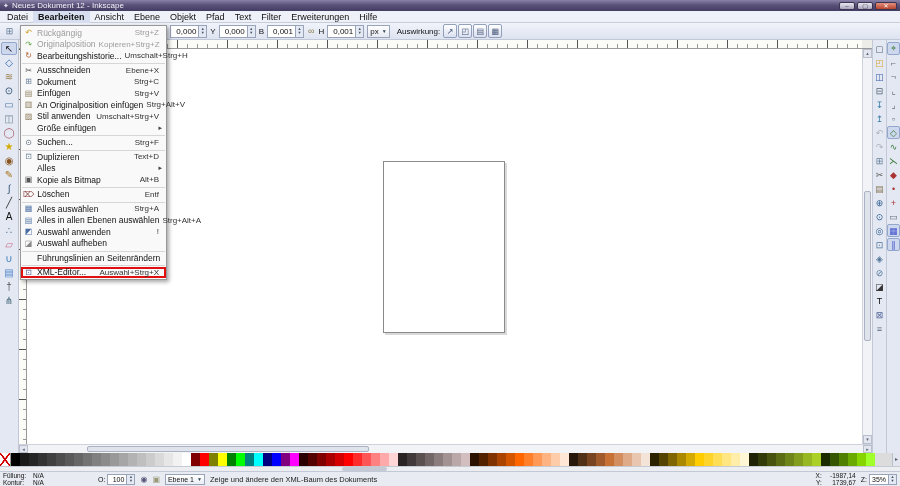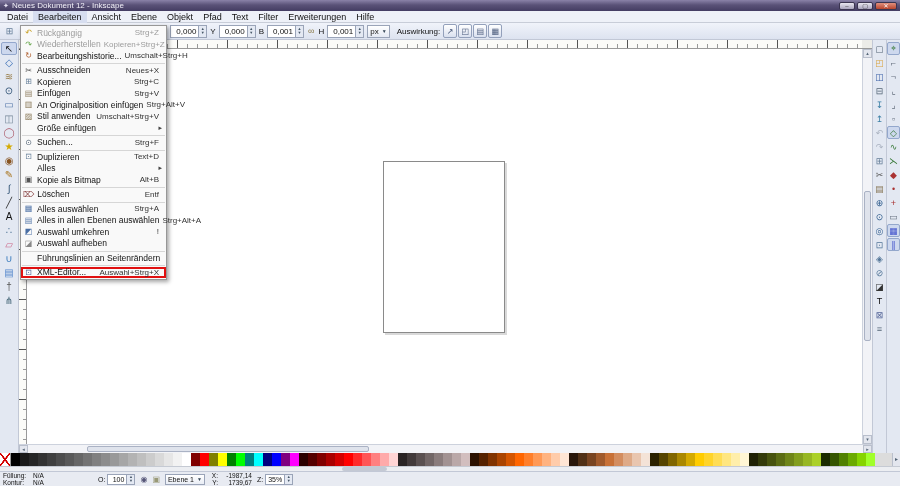--- a/index.html
+++ b/index.html
@@ -11,21 +11,21 @@
     display:flex; align-items:center; gap:3px; padding:0 3px; font-size:8px; }
   .titlebar .logo { font-size:7px; color:#e8e4f4; }
   .winbtns { margin-left:auto; display:flex; gap:2px; }
   .winbtn { width:16px; height:8px; border-radius:2px; border:1px solid #3a3450;
     background:linear-gradient(#e9e7f0,#a9a4bd); color:#333; font-size:6px; line-height:6px; text-align:center; }
   .winbtn.close { width:22px; background:linear-gradient(#e2907e,#b8442c); color:#fff; }
 
   
   .menubar { height:12px; background:#eef1f8; border-bottom:1px solid #c8cdd8; display:flex; align-items:center; padding-left:2px; }
   .mb { padding:0 5px; line-height:12px; height:12px; white-space:nowrap; }
-  .mb.open { background:#d7def0; }
+  .mb.open { background:#d7def0;font-weight:bold; }
 
   
   .toolopts { height:17px; background:linear-gradient(#f0f3fa,#dde3f0); border-bottom:1px solid #c2c8d6;
     display:flex; align-items:center; gap:3px; padding:0 3px; font-size:8px; }
   .tob { width:13px; height:13px; border:1px solid transparent; display:flex; align-items:center; justify-content:center; font-size:9px; color:#667f99; }
   .lblgap { margin-left:128px; }
   .spin { display:flex; align-items:stretch; border:1px solid #9aa4b8; background:#fff; height:13px; }
   .spin .val { padding:0 2px; min-width:27px; text-align:right; line-height:11px; }
   .spin .arr { width:8px; background:#e4e9f3; border-left:1px solid #9aa4b8; color:#456;
     display:flex; flex-direction:column; align-items:center; justify-content:center; font-size:4px; line-height:4px; }
@@ -550,20 +550,21 @@
       <span class="val">100</span>
         <span class="arr">▲<br>▼</span>
     </span>
   </span>
   <span class="sicon" style="color:#557;">◉</span>
   <span class="sicon" style="color:#997;">▣</span>
   <span class="layer-combo">
     <span>Ebene 1</span>
     <span class="dd">▼</span>
   </span>
+  <span class="statustext">Zeige und ändere den XML-Baum des Dokuments</span>
   <span class="coords">
     <span>X:</span>
       <span>-1987,14</span>
     <span>Y:</span>
       <span>1739,67</span>
   </span>
   <span class="zoomgrp">
     <span>Z:</span>
     <span class="spin small">
       <span class="val">35%</span>
@@ -576,21 +577,21 @@
 
     <div class="mi disabled">
       <span class="ico" style="color: rgb(201, 162, 39);">↶</span>
       <span class="lbl">Rückgängig</span>
       <span class="acc">Strg+Z</span>
       <span class="subarrow"></span>
     </div>
 
     <div class="mi disabled">
       <span class="ico" style="color: rgb(106, 168, 79);">↷</span>
-      <span class="lbl">Wiederherstellen</span>
+      <span class="lbl">Originalposition</span>
       <span class="acc">Kopieren+Strg+Z</span>
       <span class="subarrow"></span>
     </div>
 
     <div class="mi">
       <span class="ico" style="color: rgb(176, 96, 48);">↻</span>
       <span class="lbl">Bearbeitungshistorie...</span>
       <span class="acc">Umschalt+Strg+H</span>
       <span class="subarrow"></span>
     </div>
@@ -598,27 +599,27 @@
     <div class="mi sep">
       
       
       
       
     </div>
 
     <div class="mi">
       <span class="ico" style="color: rgb(85, 85, 85);">✂</span>
       <span class="lbl">Ausschneiden</span>
-      <span class="acc">Neues+X</span>
+      <span class="acc">Ebene+X</span>
       <span class="subarrow"></span>
     </div>
 
     <div class="mi">
       <span class="ico" style="color: rgb(102, 127, 153);">⊞</span>
-      <span class="lbl">Kopieren</span>
+      <span class="lbl">Dokument</span>
       <span class="acc">Strg+C</span>
       <span class="subarrow"></span>
     </div>
 
     <div class="mi">
       <span class="ico" style="color: rgb(138, 122, 90);">▤</span>
       <span class="lbl">Einfügen</span>
       <span class="acc">Strg+V</span>
       <span class="subarrow"></span>
     </div>
@@ -716,21 +717,21 @@
 
     <div class="mi">
       <span class="ico" style="color: rgb(74, 111, 165);">▤</span>
       <span class="lbl">Alles in allen Ebenen auswählen</span>
       <span class="acc">Strg+Alt+A</span>
       <span class="subarrow"></span>
     </div>
 
     <div class="mi">
       <span class="ico" style="color: rgb(74, 111, 165);">◩</span>
-      <span class="lbl">Auswahl umkehren</span>
+      <span class="lbl">Auswahl anwenden</span>
       <span class="acc">!</span>
       <span class="subarrow"></span>
     </div>
 
     <div class="mi">
       <span class="ico" style="color: rgb(136, 136, 136);">◪</span>
       <span class="lbl">Auswahl aufheben</span>
       <span class="acc"></span>
       <span class="subarrow"></span>
     </div>

